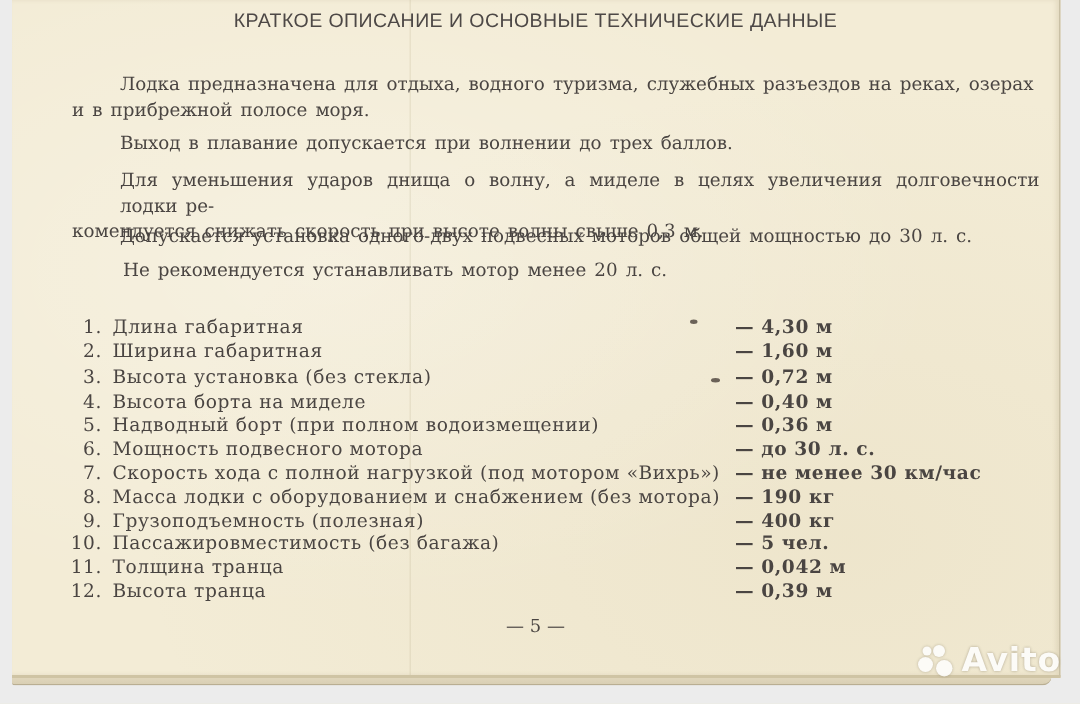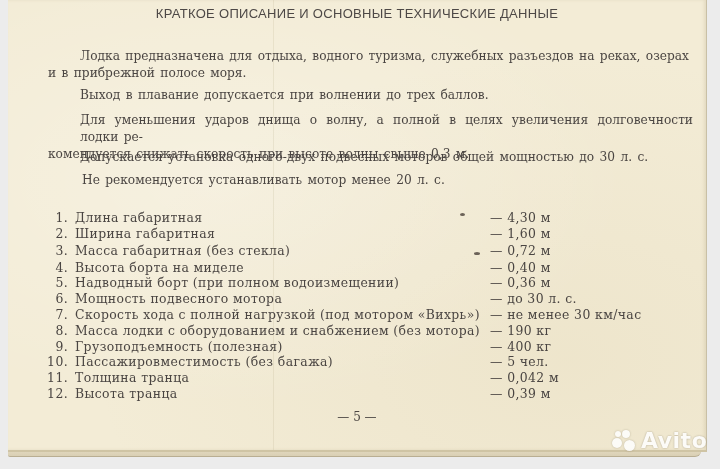--- a/index.html
+++ b/index.html
@@ -94,20 +94,21 @@
     .spec-label {
       position: absolute;
       left: 37px;
       white-space: nowrap;
       text-align: center;
     }
     .spec-value {
       position: absolute;
       left: 452px;
       white-space: nowrap;
+      font-weight: bold;
     }
     .page-number {
       position: absolute;
       top: 410px;
       left: 0;
       width: 698px;
       text-align: center;
       font-size: 12px;
       color: #4a4542;
     }
@@ -170,21 +171,21 @@
     <div class="para" style="top:48px;">
       <span class="first">Лодка предназначена для отдыха, водного туризма, служебных разъездов на реках, озерах</span>
       <span>и в прибрежной полосе моря.</span>
     </div>
 
     <div class="para" style="top:87px;">
       <span class="first">Выход в плавание допускается при волнении до трех баллов.</span>
     </div>
 
     <div class="para" style="top:112px;">
-      <span class="first">Для уменьшения ударов днища о волну, а полной в целях увеличения долговечности лодки ре-</span>
+      <span class="first">Для уменьшения ударов днища о волну, а миделе в целях увеличения долговечности лодки ре-</span>
       <span>комендуется снижать скорость при высоте волны свыше 0,3 м.</span>
     </div>
 
     <div class="para" style="top:149px;">
       <span class="first">Допускается установка одного-двух подвесных моторов общей мощностью до 30 л. с.</span>
     </div>
 
     <div class="para" style="top:172px;">
       <span class="first" style="padding-left:34px;">Не рекомендуется устанавливать мотор менее 20 л. с.</span>
     </div>
@@ -194,21 +195,21 @@
       <span class="spec-label">Длина габаритная</span>
       <span class="spec-value">— 4,30 м</span>
     </div>
     <div class="spec-row" style="top:226px;">
       <span class="spec-num">2.</span>
       <span class="spec-label">Ширина габаритная</span>
       <span class="spec-value">— 1,60 м</span>
     </div>
     <div class="spec-row" style="top:243px;">
       <span class="spec-num">3.</span>
-      <span class="spec-label">Масса габаритная (без стекла)</span>
+      <span class="spec-label">Высота установка (без стекла)</span>
       <span class="spec-value">— 0,72 м</span>
     </div>
     <div class="spec-row" style="top:260px;">
       <span class="spec-num">4.</span>
       <span class="spec-label">Высота борта на миделе</span>
       <span class="spec-value">— 0,40 м</span>
     </div>
     <div class="spec-row" style="top:275px;">
       <span class="spec-num">5.</span>
       <span class="spec-label">Надводный борт (при полном водоизмещении)</span>

